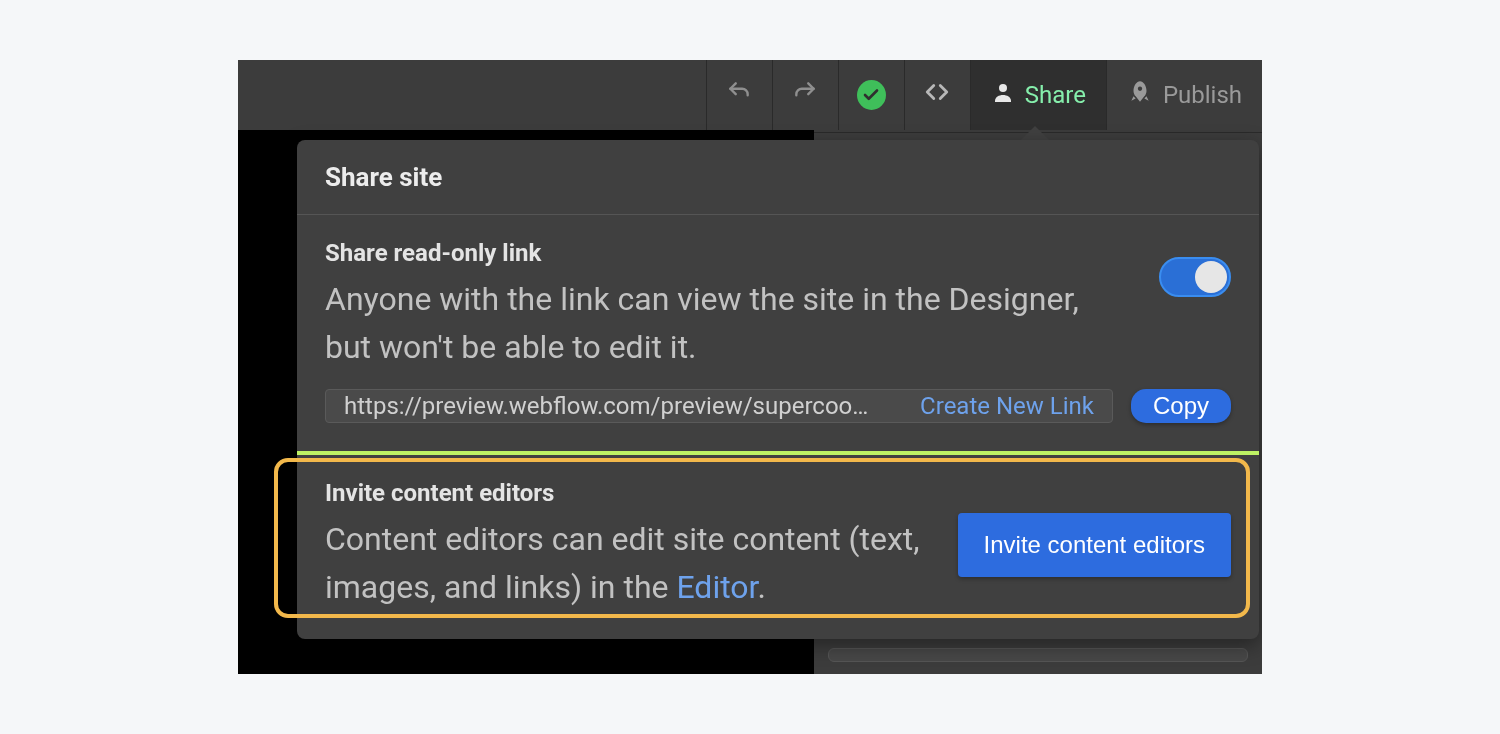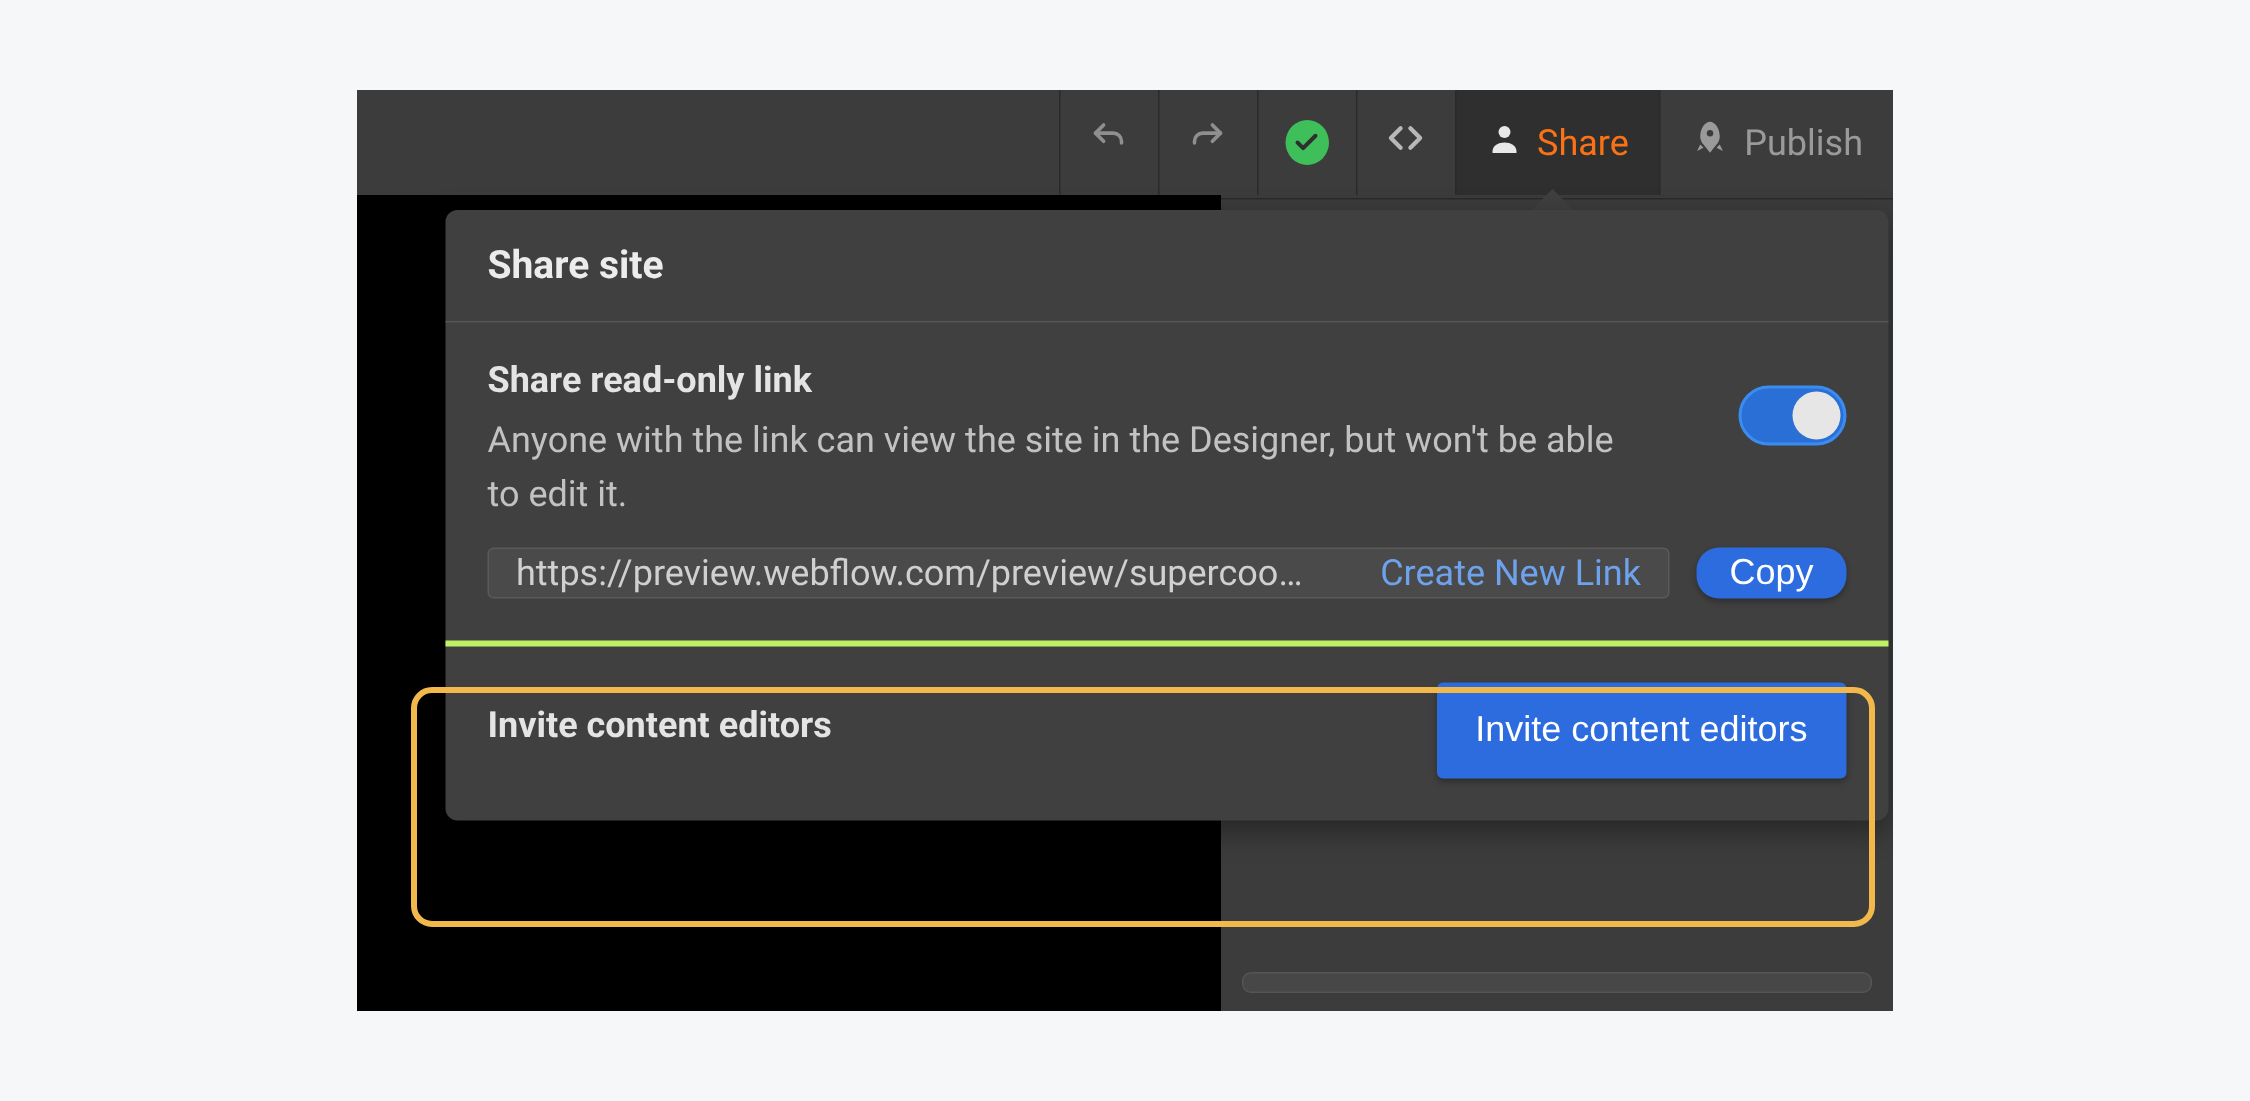--- a/index.html
+++ b/index.html
@@ -45,21 +45,21 @@
       cursor: pointer;
     }
     .tb-item.narrow {
       padding: 0 18px;
       width: 66px;
     }
     .tb-item.active {
       background: #2f2f2f;
     }
     .tb-item .label {
-      color: #f97316;
+      color: #86efac;
     }
     .tb-item.dimmed .label {
       color: #9a9a9a;
     }
     .check-badge {
       width: 30px;
       height: 30px;
       border-radius: 50%;
       background: #3fbf5a;
       display: flex;
@@ -141,21 +141,21 @@
       gap: 24px;
       align-items: flex-start;
     }
     .section-title {
       font-size: 24px;
       font-weight: 700;
       color: #e4e4e4;
       margin-bottom: 8px;
     }
     .section-desc {
-      font-size: 24px;
+      font-size: 32px;
       line-height: 1.5;
       color: #c2c2c2;
       max-width: 760px;
     }
     .toggle {
       width: 72px;
       height: 40px;
       background: #2a6fd6;
       border: 2px solid #3a8df0;
       border-radius: 999px;
@@ -340,20 +340,23 @@
           <span class="link-url">https://preview.webflow.com/preview/supercoo…</span>
           <span class="link-action">Create New Link</span>
         </div>
         <button class="btn-primary">Copy</button>
       </div>
     </div>
 
     <div class="pop-section section-invite">
       <div class="text-col">
         <div class="section-title">Invite content editors</div>
+        <div class="section-desc">
+          <span>Content editors can edit site content (text, images, and links) in the </span><span class="editor-link">Editor</span><span>.</span>
+        </div>
       </div>
       <button class="btn-invite">Invite content editors</button>
     </div>
   </div>
 
   <div class="highlight-box"></div>
 
 </div>
 
 </body></html>

